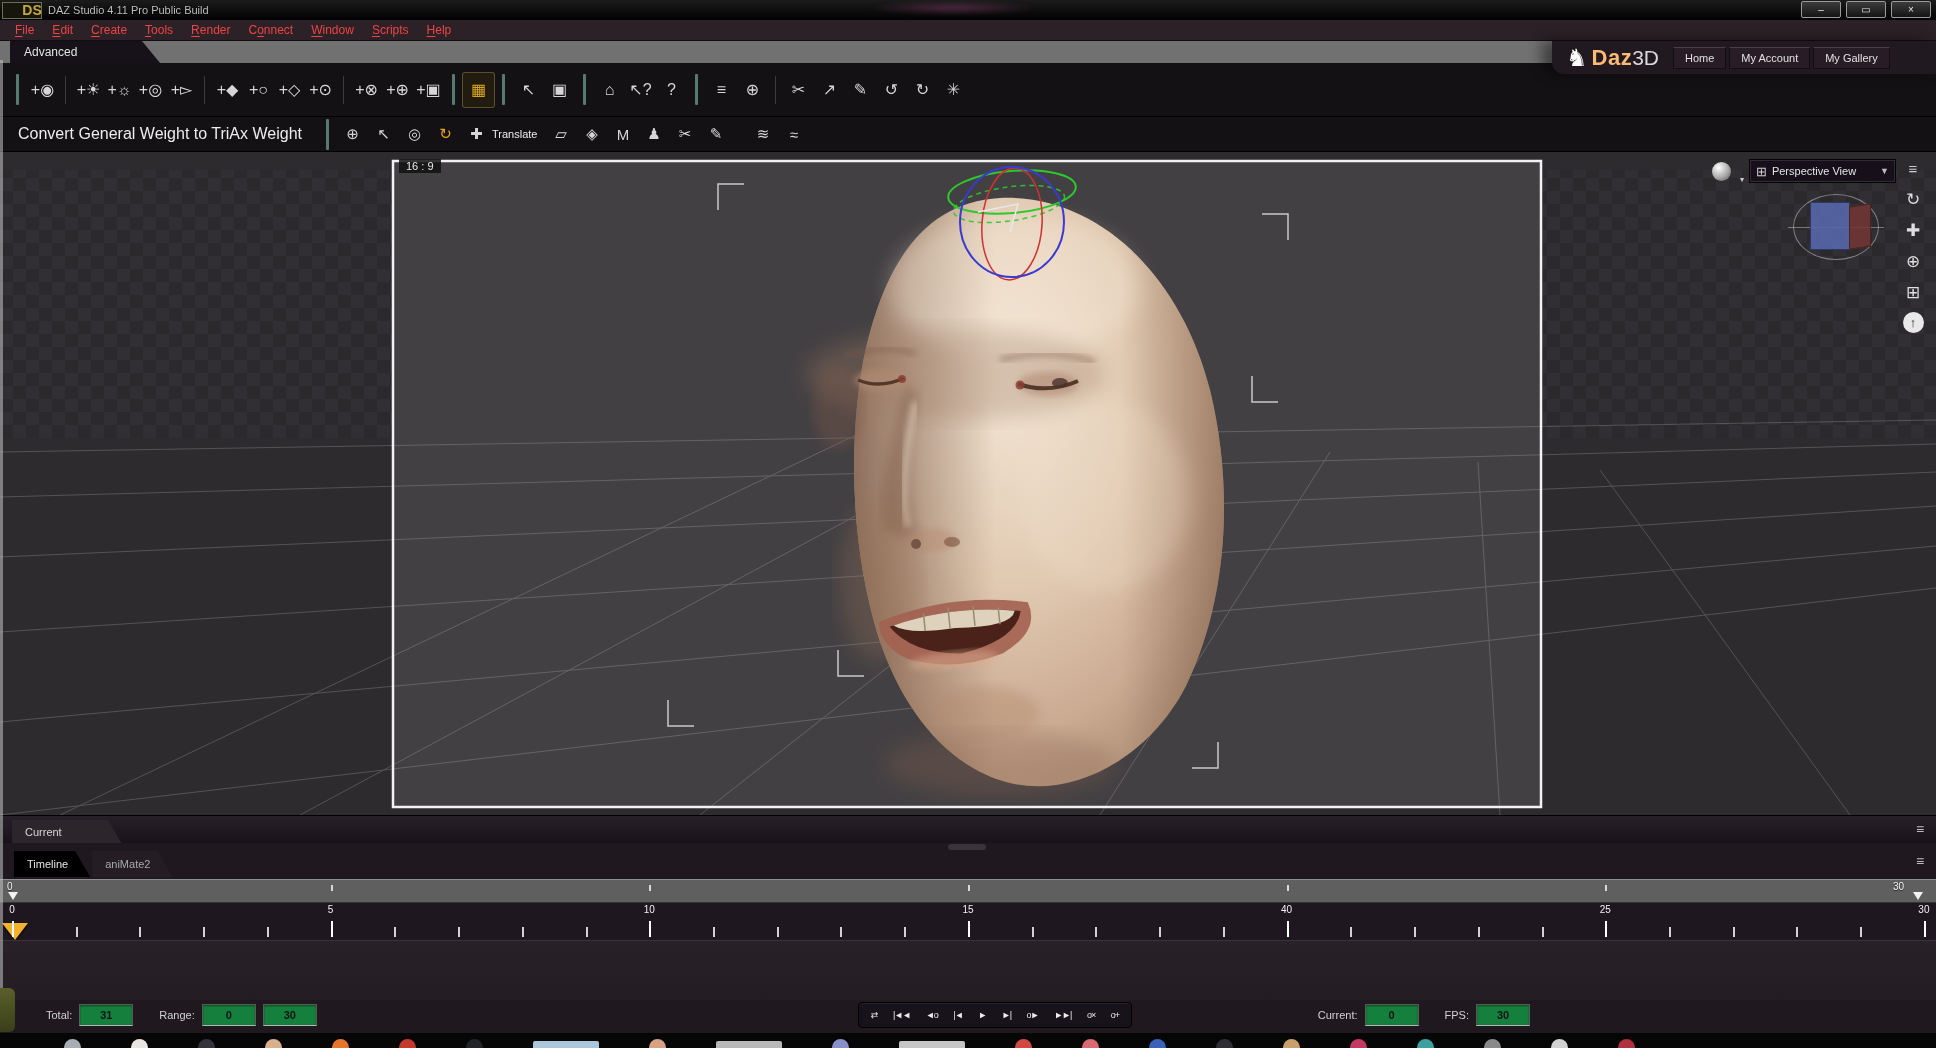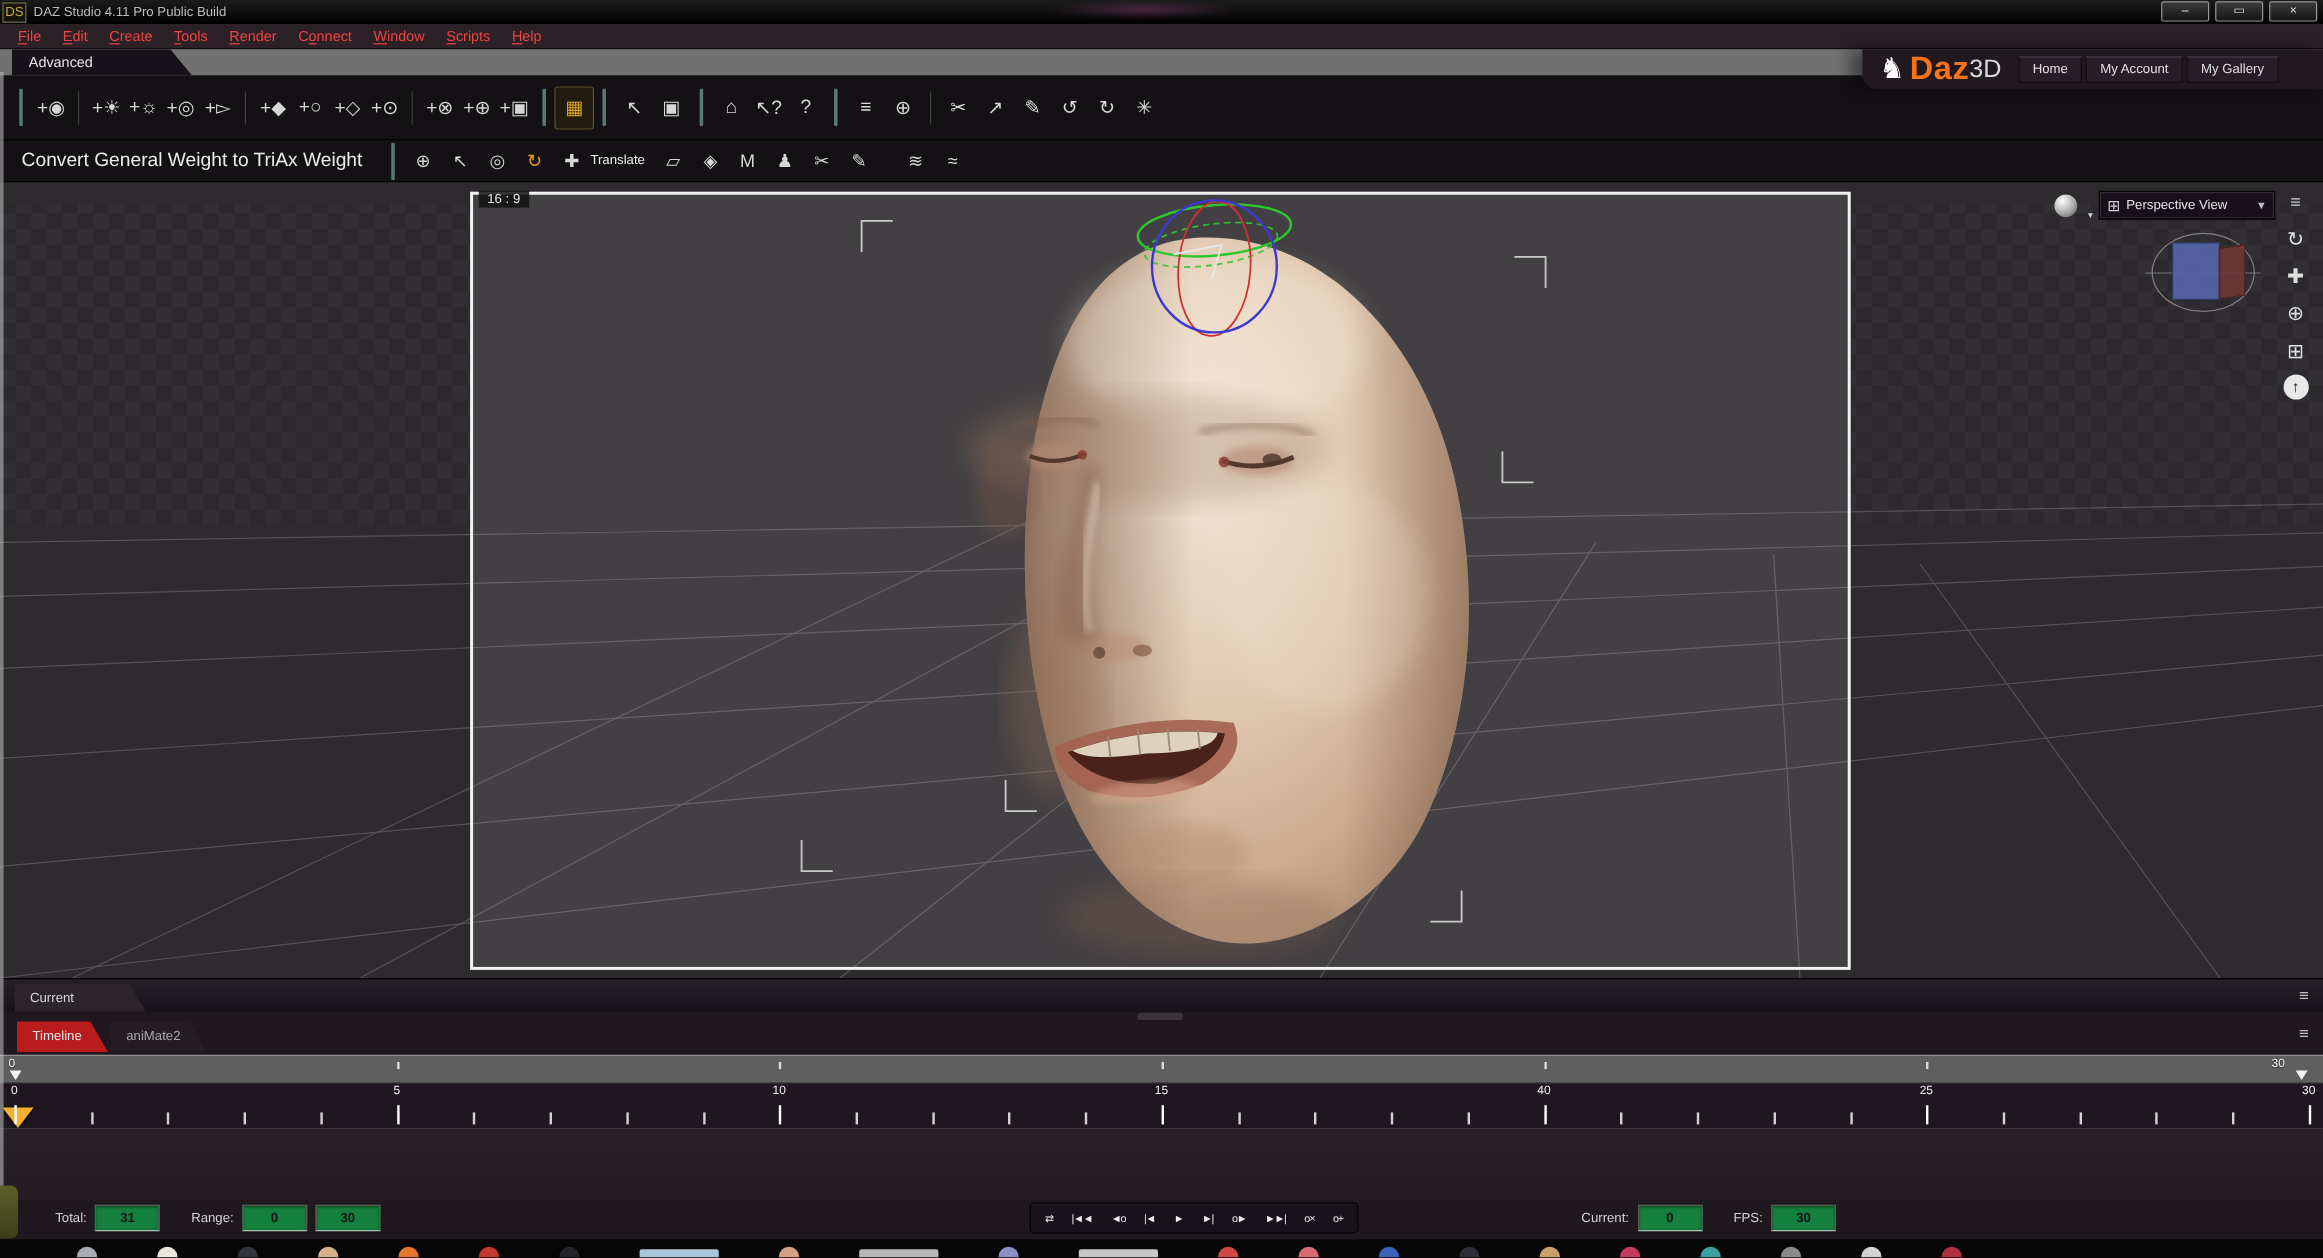--- a/index.html
+++ b/index.html
@@ -5,21 +5,21 @@
   html,body{margin:0;padding:0;background:#000;}
   body{width:1936px;height:1048px;position:relative;overflow:hidden;
        font-family:"Liberation Sans",sans-serif;color:#ddd;-webkit-font-smoothing:antialiased;}
   i,b{font-style:normal;}
   button{font-family:inherit;border:none;background:transparent;color:inherit;padding:0;cursor:default;}
 
   
   #titlebar{position:absolute;left:0;top:0;width:1936px;height:20px;
     background:linear-gradient(#1b1b1b,#020202);display:flex;align-items:center;}
   .appbadge{width:18px;height:15px;margin-left:2px;background:#17160c;border:1px solid #6d6d50;
-    color:#c8a83a;font-size:11px;font-weight:normal;display:flex;align-items:center;justify-content:center;}
+    color:#c8a83a;font-size:14px;font-weight:bold;display:flex;align-items:center;justify-content:center;padding-left:20px;}
   .apptitle{margin-left:6px;font-size:11px;color:#bdbdbd;text-shadow:0 1px 1px #000;}
   .smudge{position:absolute;left:868px;top:1px;width:170px;height:14px;border-radius:50%;
     background:radial-gradient(closest-side,rgba(224,96,180,.30),rgba(224,96,180,0));filter:blur(2px);}
   .winbtns{position:absolute;right:5px;top:1px;display:flex;gap:5px;}
   .wb{width:40px;height:17px;background:linear-gradient(#3c3c3c,#141414);border:1px solid #9a9a9a;
     border-radius:2px;color:#e6e6e6;font-size:10px;line-height:15px;text-align:center;}
 
   
   #menubar{position:absolute;left:0;top:20px;width:1936px;height:21px;background:#2b2127;
     border-bottom:1px solid #120c10;display:flex;align-items:center;padding-left:6px;box-sizing:border-box;}
@@ -30,21 +30,21 @@
   #tabstrip{position:absolute;left:0;top:41px;width:1936px;height:22px;background:#717171;}
   .wtab{position:absolute;left:10px;top:0;width:150px;height:22px;background:#17121a;color:#e2e2e2;
     font-size:12px;line-height:22px;padding-left:14px;box-sizing:border-box;
     clip-path:polygon(0 0,calc(100% - 18px) 0,100% 100%,0 100%);}
 
   
   #brandbar{position:absolute;right:0;top:41px;width:384px;height:33px;background:#201a20;z-index:6;
     border-radius:0 0 0 12px;box-shadow:-10px 0 14px rgba(0,0,0,.45);display:flex;align-items:center;}
   .logo{display:flex;align-items:center;margin-left:14px;}
   .lg{font-size:24px;color:#fff;margin-right:4px;line-height:1;}
-  .logo b{font-size:27px;color:#f97316;letter-spacing:.5px;}
+  .logo b{font-size:22px;color:#fdba74;letter-spacing:.5px;}
   .l3d{font-size:21px;color:#d8d8d8;font-weight:400;}
   .blinks{display:flex;margin-left:14px;gap:3px;}
   .blink{background:#281d26;border:1px solid #120d12;border-top-color:#4d3c48;color:#e0e0e0;
     font-size:11px;padding:4px 11px;}
 
   
   #toolbar1{position:absolute;left:0;top:63px;width:1936px;height:54px;background:#141114;
     border-bottom:1px solid #000;display:flex;align-items:center;padding-left:8px;box-sizing:border-box;}
   #toolbar2{position:absolute;left:0;top:117px;width:1936px;height:35px;background:#141114;
     border-bottom:1px solid #000;display:flex;align-items:center;padding-left:8px;box-sizing:border-box;}
@@ -94,21 +94,21 @@
     font-size:11px;line-height:24px;padding-left:13px;box-sizing:border-box;
     clip-path:polygon(0 0,calc(100% - 14px) 0,100% 100%,0 100%);}
   .paneicon{position:absolute;right:6px;top:5px;font-size:14px;color:#bdbdbd;width:20px;text-align:center;}
 
   
   #timeline{position:absolute;left:0;top:843px;width:1936px;height:190px;background:#1f191f;}
   .tl-handle{position:absolute;left:948px;top:1px;width:38px;height:6px;background:#3a333a;border-radius:3px;}
   .tl-tabs{position:absolute;left:14px;top:8px;display:flex;}
   .tltab{height:26px;font-size:11px;line-height:26px;padding:0 22px 0 13px;box-sizing:border-box;
     clip-path:polygon(0 0,calc(100% - 15px) 0,100% 100%,0 100%);}
-  .tltab.active{background:#b91c1c;color:#e4e4e4;}
+  .tltab.active{background:#000000;color:#e4e4e4;}
   .tltab.idle{background:#241d24;color:#a9a9a9;margin-left:2px;}
   .tl-paneicon{position:absolute;right:6px;top:10px;font-size:14px;color:#bdbdbd;width:20px;text-align:center;}
 
   .rangebar{position:absolute;left:0;top:36px;width:1936px;height:24px;background:#5f5f5f;
     border-top:1px solid #8f8f8f;border-bottom:1px solid #343434;box-sizing:border-box;}
   .rb-lab{position:absolute;top:1px;font-size:10px;color:#f4f4f4;text-shadow:0 1px 1px #222;}
   .rb-arrow{position:absolute;bottom:2px;width:0;height:0;border-left:5px solid transparent;
     border-right:5px solid transparent;border-top:8px solid #f2f2f2;}
   .rtick{position:absolute;top:5px;width:2px;height:6px;background:#efefef;opacity:.85;}
 

